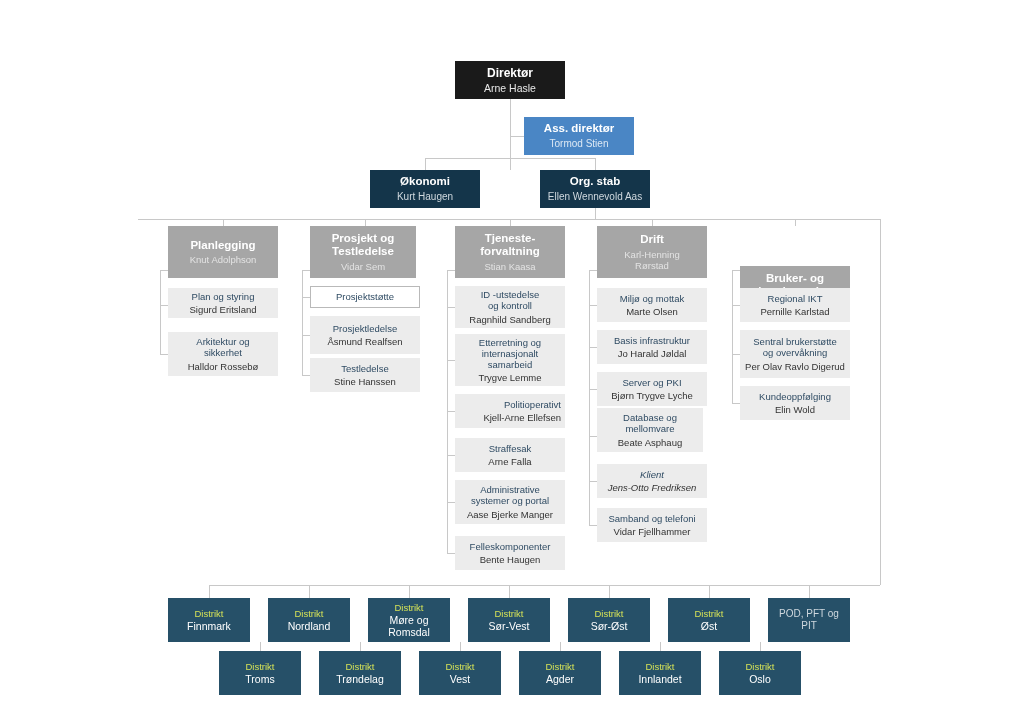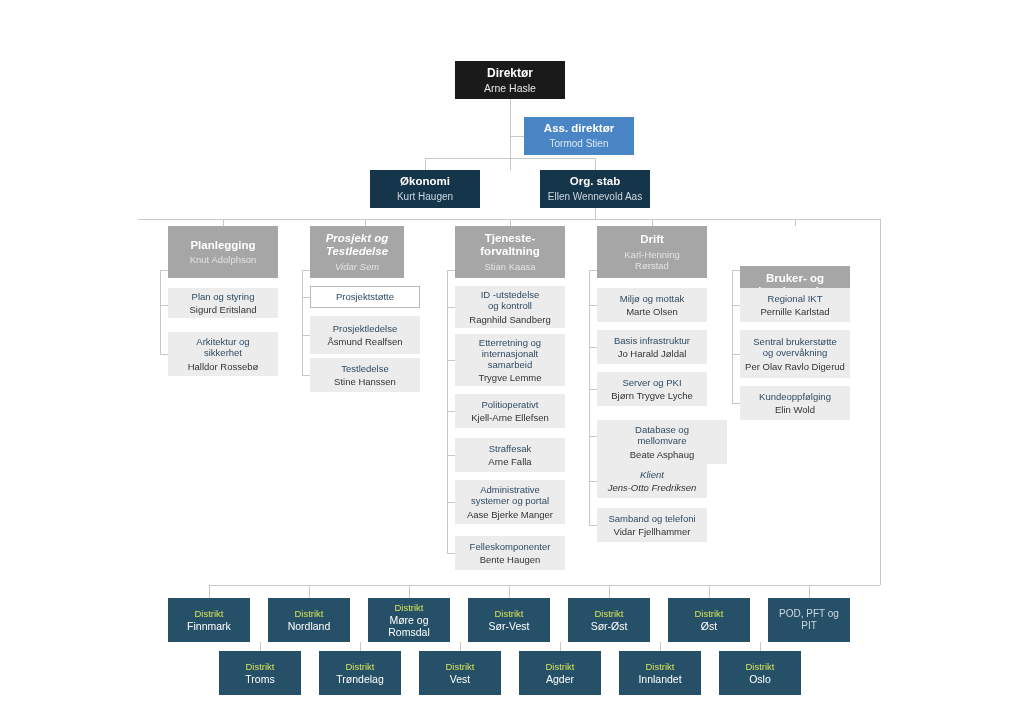--- a/index.html
+++ b/index.html
@@ -185,21 +185,21 @@
       </div>
       <div class="node lvl-sub" style="left: 168px; top: 288px; width: 110px; height: 30px;">
         <span class="title">Plan og styring</span>
         <span class="person">Sigurd Eritsland</span>
       </div>
       <div class="node lvl-sub" style="left: 168px; top: 332px; width: 110px; height: 44px;">
         <span class="title">Arkitektur og
 sikkerhet</span>
         <span class="person">Halldor Rossebø</span>
       </div>
-      <div class="node lvl-dept" style="left: 310px; top: 226px; width: 94px; height: 52px; font-style: italic;">
+      <div class="node lvl-dept" style="left: 310px; top: 226px; width: 106px; height: 52px;">
         <span class="title">Prosjekt og
 Testledelse</span>
         <span class="person">Vidar Sem</span>
       </div>
       <div class="node lvl-sub-outline" style="left: 310px; top: 286px; width: 110px; height: 22px;">
         <span class="title">Prosjektstøtte</span>
       </div>
       <div class="node lvl-sub" style="left: 310px; top: 316px; width: 110px; height: 38px;">
         <span class="title">Prosjektledelse</span>
         <span class="person">Åsmund Realfsen</span>
@@ -217,21 +217,21 @@
         <span class="title">ID -utstedelse
 og kontroll</span>
         <span class="person">Ragnhild Sandberg</span>
       </div>
       <div class="node lvl-sub" style="left: 455px; top: 334px; width: 110px; height: 52px;">
         <span class="title">Etterretning og
 internasjonalt
 samarbeid</span>
         <span class="person">Trygve Lemme</span>
       </div>
-      <div class="node lvl-sub" style="left: 455px; top: 394px; width: 110px; height: 34px;">
+      <div class="node lvl-sub" style="left: 455px; top: 394px; width: 110px; height: 34px; align-items: flex-end;">
         <span class="title">Politioperativt</span>
         <span class="person">Kjell-Arne Ellefsen</span>
       </div>
       <div class="node lvl-sub" style="left: 455px; top: 438px; width: 110px; height: 34px;">
         <span class="title">Straffesak</span>
         <span class="person">Arne Falla</span>
       </div>
       <div class="node lvl-sub" style="left: 455px; top: 480px; width: 110px; height: 44px;">
         <span class="title">Administrative
 systemer og portal</span>
@@ -251,21 +251,21 @@
         <span class="person">Marte Olsen</span>
       </div>
       <div class="node lvl-sub" style="left: 597px; top: 330px; width: 110px; height: 34px;">
         <span class="title">Basis infrastruktur</span>
         <span class="person">Jo Harald Jøldal</span>
       </div>
       <div class="node lvl-sub" style="left: 597px; top: 372px; width: 110px; height: 34px;">
         <span class="title">Server og PKI</span>
         <span class="person">Bjørn Trygve Lyche</span>
       </div>
-      <div class="node lvl-sub" style="left: 597px; top: 420px; width: 130px; height: 44px;">
+      <div class="node lvl-sub" style="left: 597px; top: 408px; width: 106px; height: 44px;">
         <span class="title">Database og
 mellomvare</span>
         <span class="person">Beate Asphaug</span>
       </div>
       <div class="node lvl-sub" style="left: 597px; top: 464px; width: 110px; height: 34px; font-style: italic;">
         <span class="title">Klient</span>
         <span class="person">Jens-Otto Fredriksen</span>
       </div>
       <div class="node lvl-sub" style="left: 597px; top: 508px; width: 110px; height: 34px;">
         <span class="title">Samband og telefoni</span>

